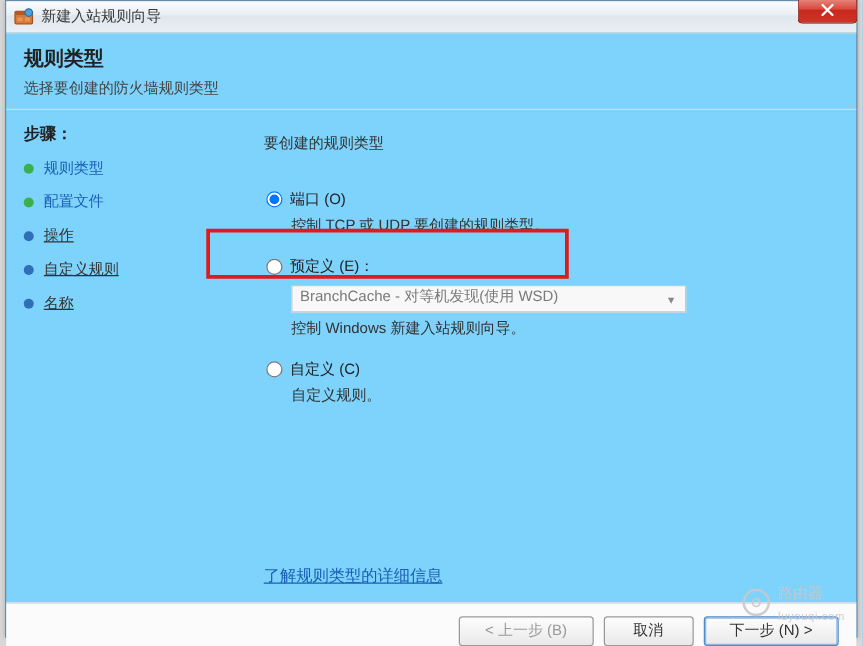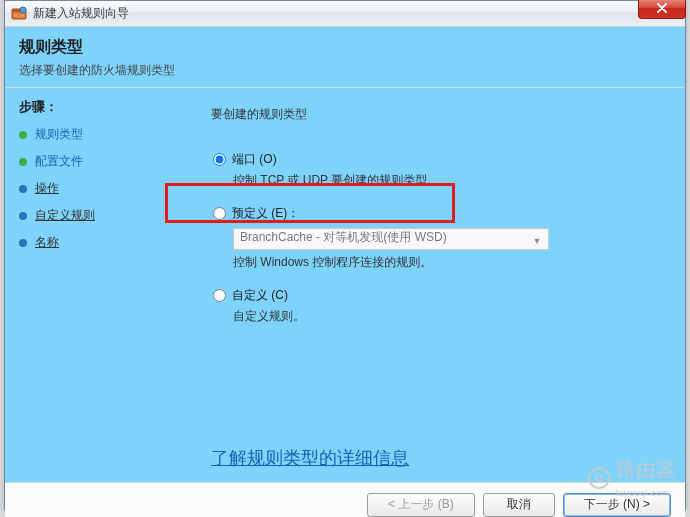--- a/index.html
+++ b/index.html
@@ -164,21 +164,21 @@
     pointer-events: none;
   }
   .learn-link {
     position: absolute;
     left: 30px;
     bottom: 12px;
   }
   .learn-link a {
     color: #1a5fb4;
     text-decoration: underline;
-    font-size: 18px;
+    font-size: 13px;
   }
   .footer {
     border-top: 1px solid #d8d8d8;
     height: 44px;
     display: flex;
     align-items: center;
     justify-content: flex-end;
     padding: 0 14px;
     gap: 8px;
     background: #fbfbfb;
@@ -302,21 +302,21 @@
 
       <div class="opt">
         <div class="opt-row">
           <input type="radio" name="ruletype" style="">
           <span class="opt-label">预定义 (E)：</span>
         </div>
         <div class="combo">
           <span>BranchCache - 对等机发现(使用 WSD)</span>
           <span class="chev">▾</span>
         </div>
-        <div class="opt-desc">控制 Windows 控制程序连接的规则。</div>
+        <div class="opt-desc">控制 Windows 新建入站规则向导。</div>
       </div>
 
       <div class="opt">
         <div class="opt-row">
           <input type="radio" name="ruletype" style="">
           <span class="opt-label">自定义 (C)</span>
         </div>
         <div class="opt-desc">自定义规则。</div>
       </div>
 
@@ -336,16 +336,16 @@
 </div>
 
 <div class="watermark">
   <span class="wm-circle">
     <svg width="12" height="12" viewBox="0 0 12 12">
         <circle cx="6" cy="6" r="3" fill="none" stroke="rgba(200,200,200,.9)" stroke-width="1.4"></circle>
         <path d="M9 3 L7 5" stroke="rgba(200,200,200,.9)" stroke-width="1.4"></path>
       </svg>
   </span>
   <span>
-    <span style="font-size:20px;margin-top:32px;">路由器</span><br>
+    <span style="font-size:12px;margin-top:32px;">路由器</span><br>
     <span style="font-size:9px;letter-spacing:.5px;">luyouqi.com</span>
   </span>
 </div>
 
 </body></html>

